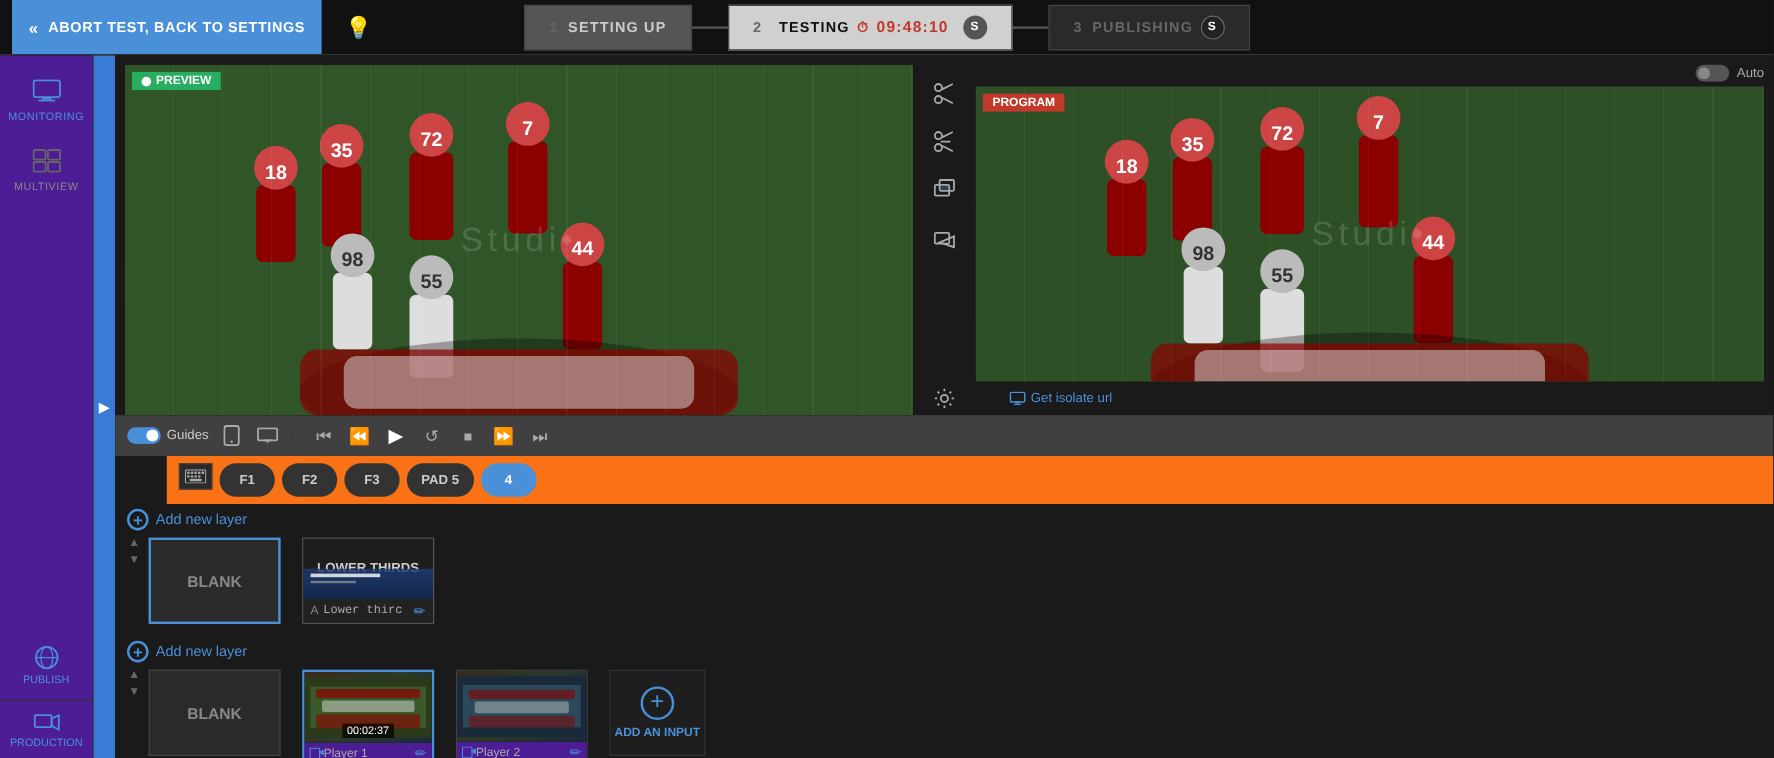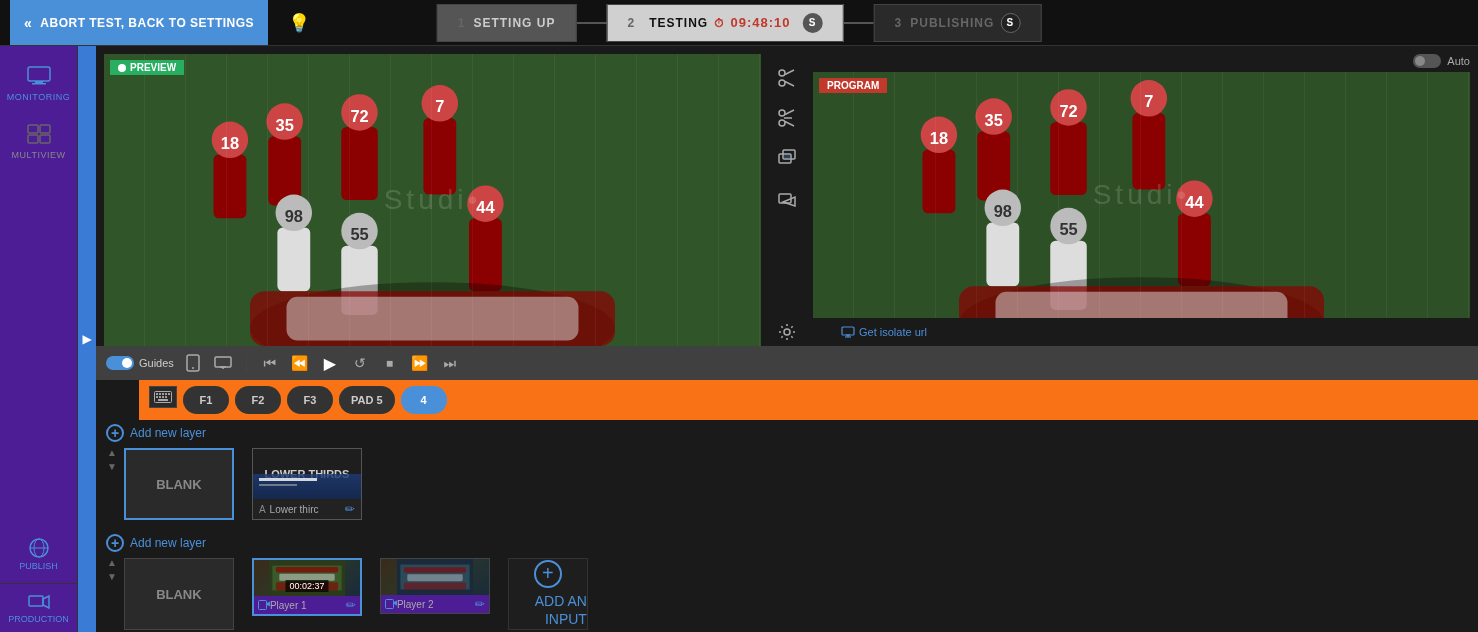--- a/index.html
+++ b/index.html
@@ -471,41 +471,42 @@
       color: #888;
     }
     .card-name {
       font-size: 10px;
       color: #aaa;
       flex: 1;
       margin-left: 4px;
       overflow: hidden;
       text-overflow: ellipsis;
       white-space: nowrap;
+      font-family: Liberation Mono, monospace;
     }
     .card-edit-icon {
       font-size: 12px;
       color: #4a90d9;
       cursor: pointer;
     }
 
     
     .video-card {
       width: 110px;
       background: #000;
       border: 1px solid #444;
       cursor: pointer;
       position: relative;
     }
     .video-card.selected {
       border: 2px solid #4a90d9;
     }
     .video-card .thumb {
       width: 100%;
-      height: 36px;
+      height: 59px;
       background: linear-gradient(135deg, #3a2a1a, #2a3a2a, #1a2a3a);
       position: relative;
       overflow: hidden;
     }
     .video-card .timer-overlay {
       position: absolute;
       bottom: 4px;
       left: 50%;
       transform: translateX(-50%);
       background: rgba(0,0,0,0.7);
@@ -550,25 +551,25 @@
       border-radius: 50%;
       border: 2px solid #4a90d9;
       display: flex;
       align-items: center;
       justify-content: center;
       font-size: 20px;
       color: #4a90d9;
       margin-bottom: 4px;
     }
     .add-input-label {
-      font-size: 14px;
+      font-size: 10px;
       color: #4a90d9;
       text-align: right;
       line-height: 1.3;
-      font-weight: normal;
+      font-weight: bold;
       text-transform: uppercase;
     }
 
     .get-isolate-link {
       color: #4a90d9;
       font-size: 11px;
       cursor: pointer;
       padding: 4px 0;
       display: flex;
       align-items: center;

